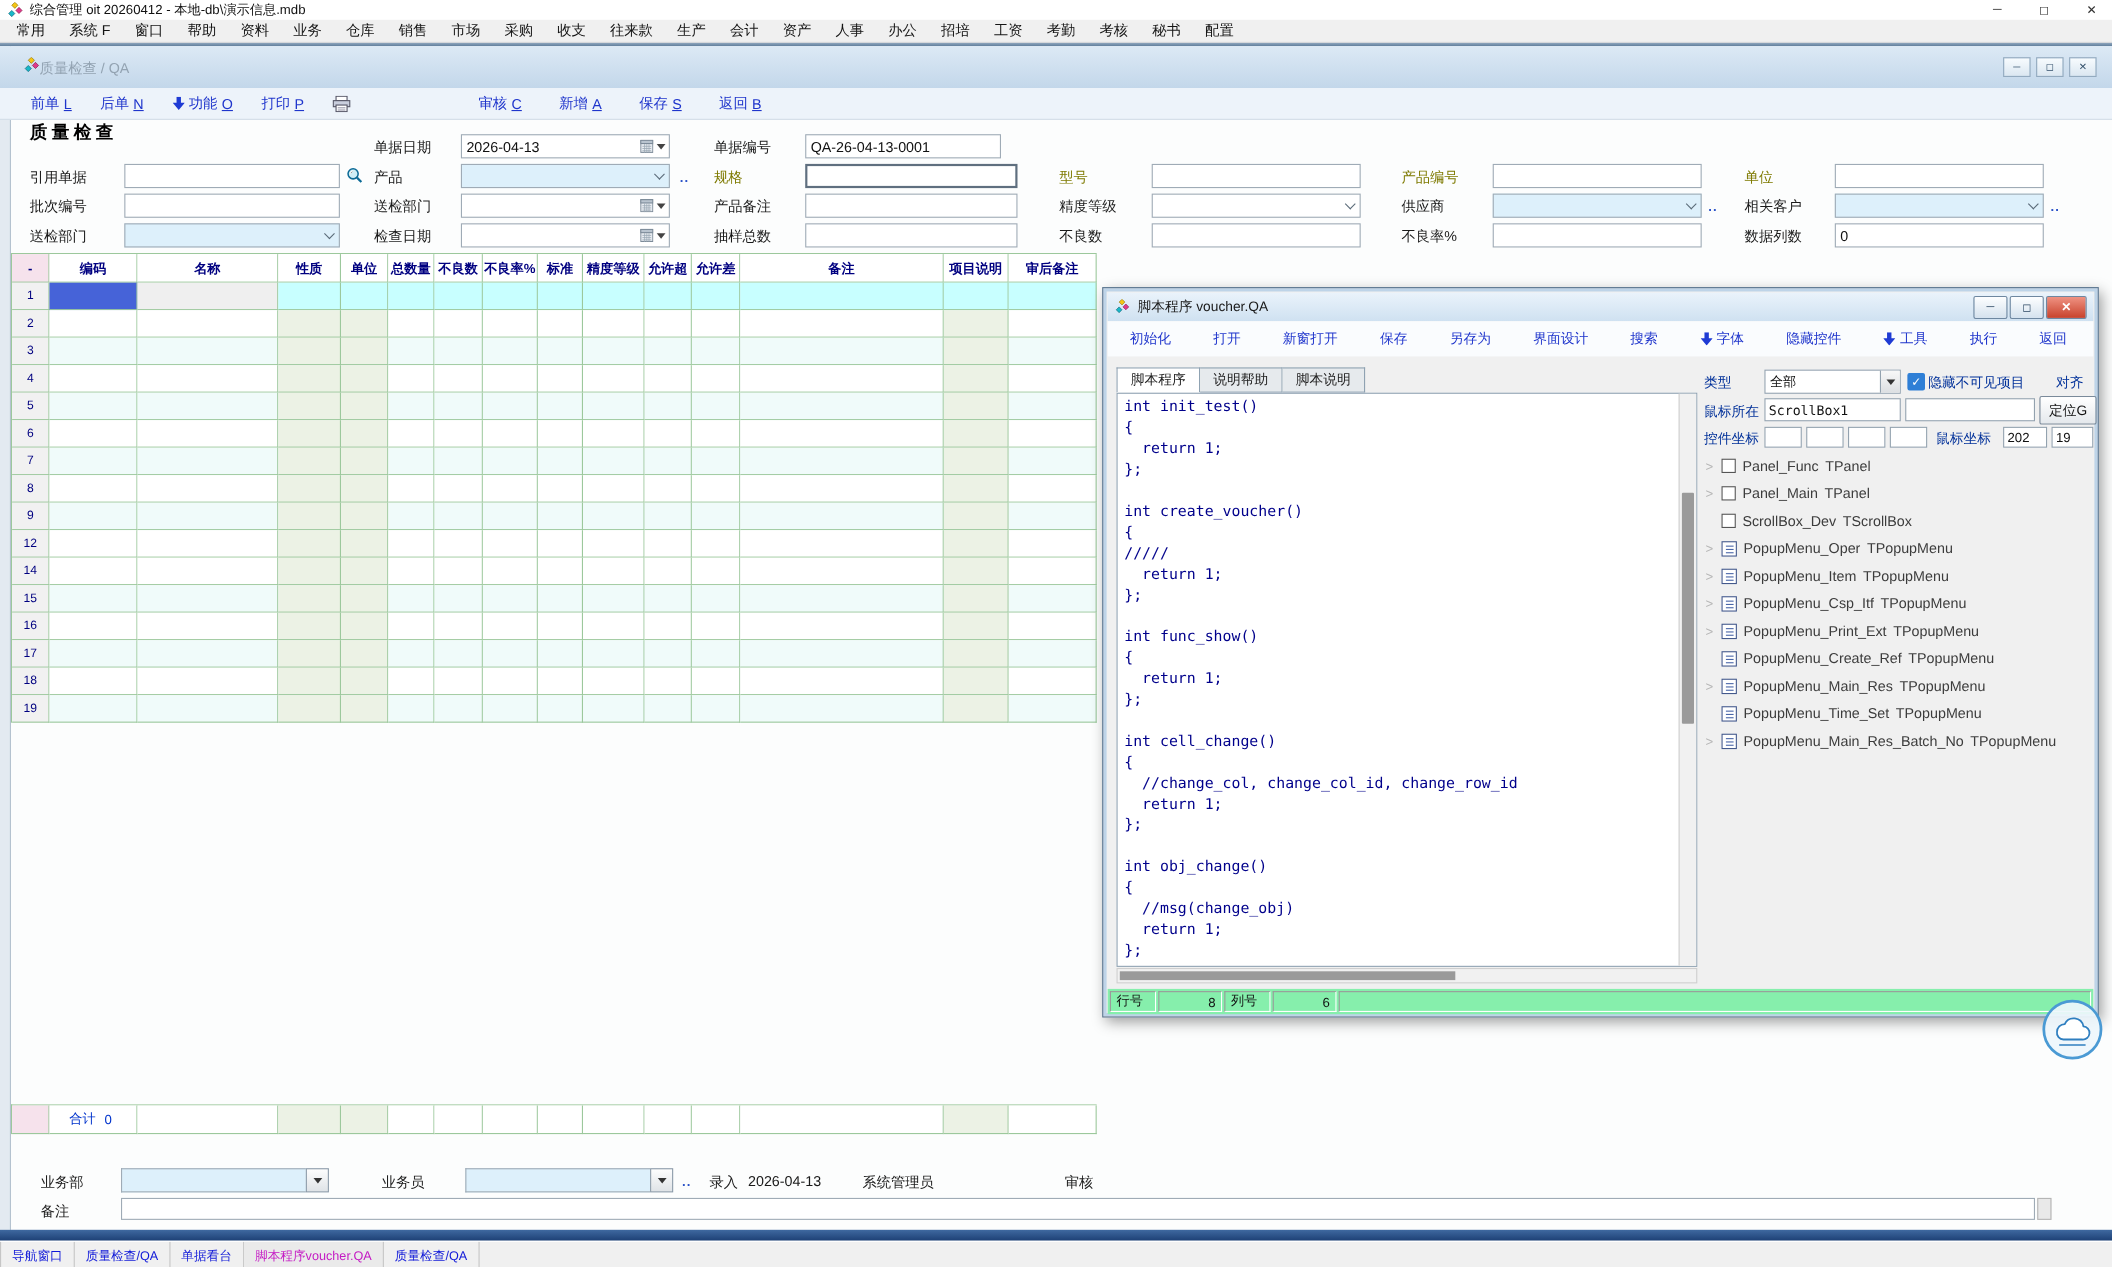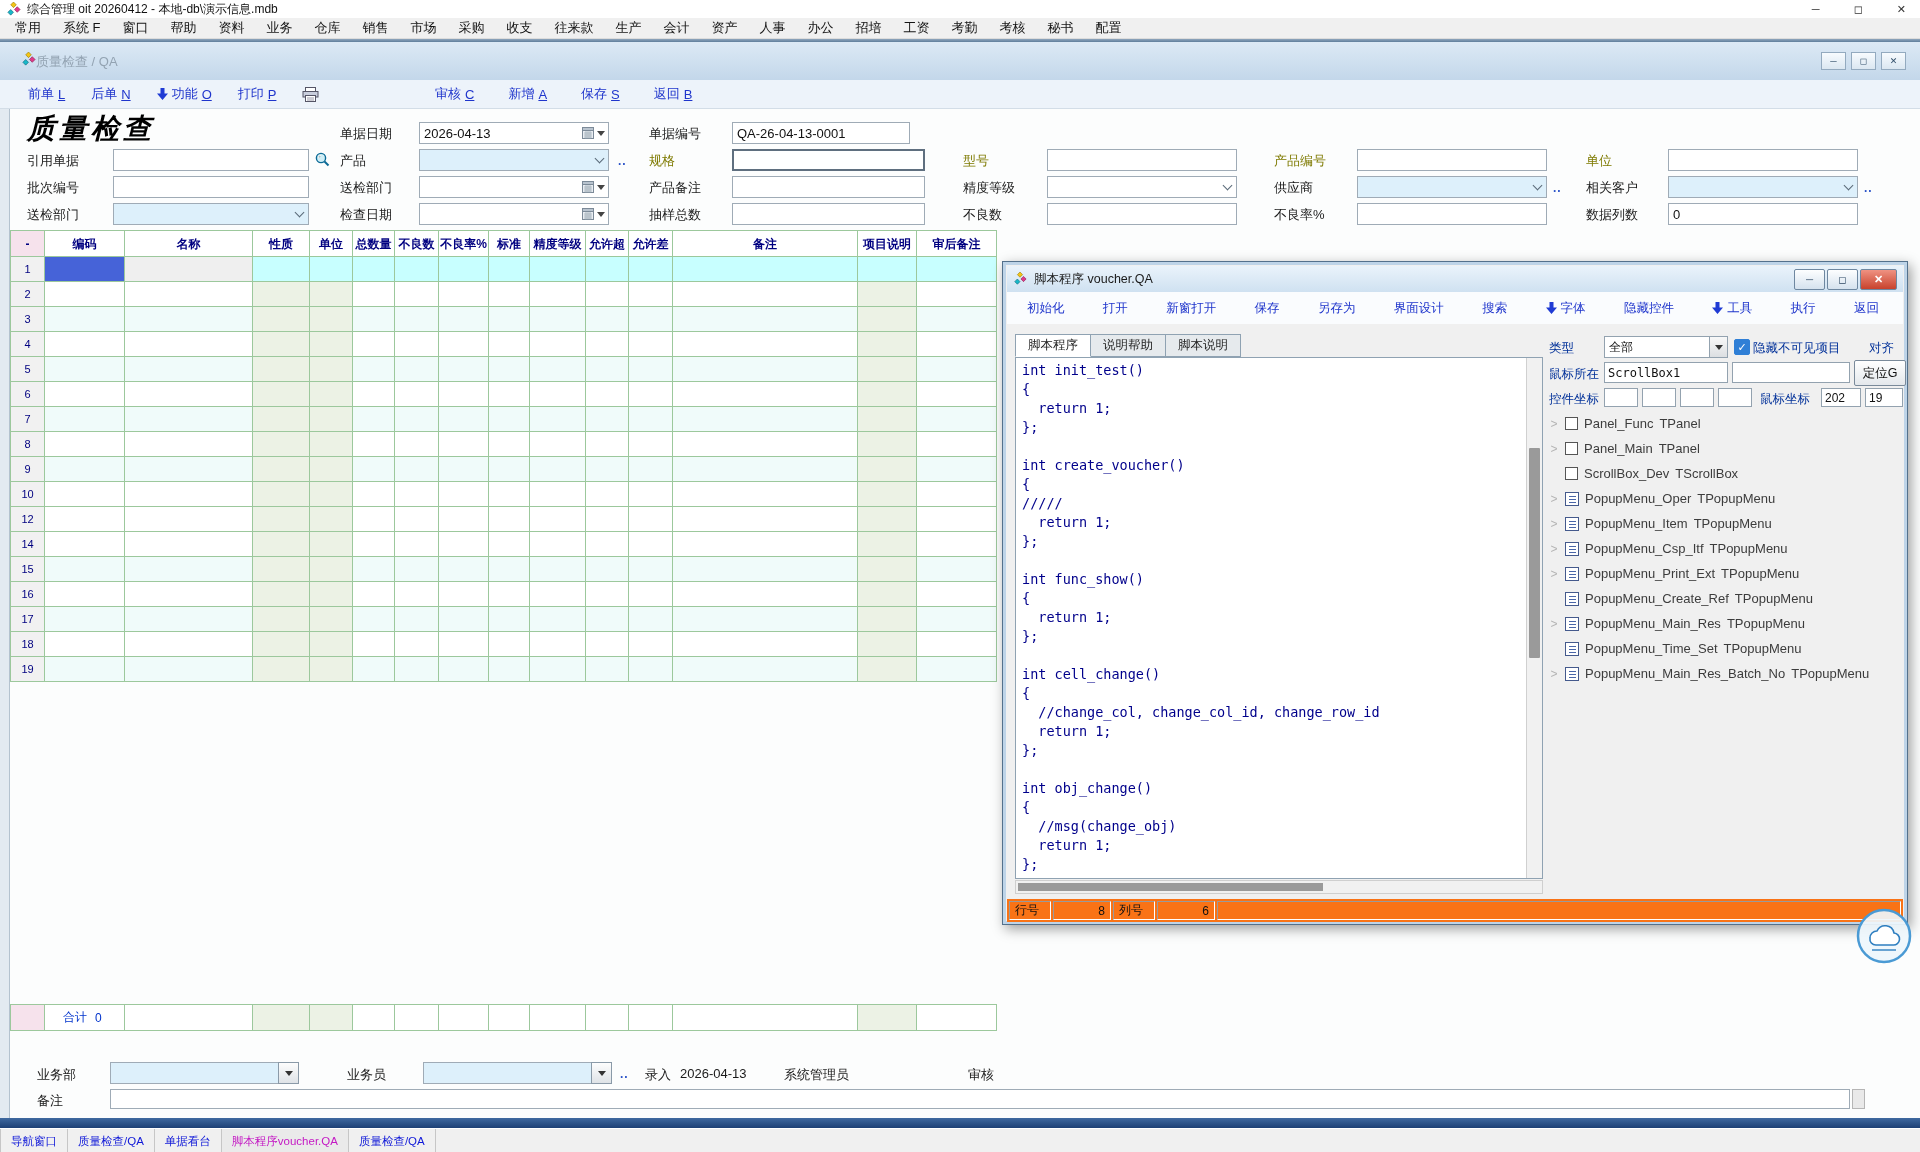--- a/index.html
+++ b/index.html
@@ -31,21 +31,21 @@
   
   .toolbar{position:absolute;left:0;top:80px;width:1920px;height:28px;background:#edf3fa;border-bottom:1px solid #d3dde7;}
   .tb-left{position:absolute;left:28px;top:0;height:28px;display:flex;gap:26px;align-items:center;}
   .tb-actions{position:absolute;left:435px;top:0;height:28px;display:flex;gap:34px;align-items:center;}
   .tb-link{font-size:13px;color:#1f35cc;display:inline-flex;align-items:center;gap:4px;white-space:nowrap;}
   .tb-link .hk{text-decoration:underline;}
   .icn{display:inline-flex;align-items:center;}
 
   
   .formbody{position:absolute;left:9px;top:108px;width:1911px;height:1010px;background:#fcfdfd;}
-  .form-title{position:absolute;left:27px;top:110px;font-size:28px;font-weight:bold;color:#000;letter-spacing:4px;font-style:italic;}
+  .form-title{position:absolute;left:27px;top:110px;font-size:16px;font-weight:bold;color:#000;letter-spacing:4px;}
   .lbl{position:absolute;font-size:13px;color:#1a1a1a;height:18px;white-space:nowrap;}
   .lbl.olive{color:#7e7a00;}
   .ctl{position:absolute;height:22px;box-sizing:border-box;background:#fff;border:1px solid #9fabb6;display:flex;align-items:center;font-size:13px;color:#111;}
   .ctl .val{flex:1;padding:0 4px;overflow:hidden;white-space:nowrap;}
   .ctl.blue{background:#ddf0fb;}
   .ctl.focus{border:2px solid #5f6f7f;}
   .chev{width:18px;height:100%;display:flex;align-items:center;justify-content:center;}
   .chev::after{content:"";width:6px;height:6px;border-right:1.6px solid #5a6a78;border-bottom:1.6px solid #5a6a78;transform:rotate(45deg);margin-top:-3px;}
   .dtri{width:14px;height:100%;display:flex;align-items:center;justify-content:center;}
   .dtri::after{content:"";border-left:4px solid transparent;border-right:4px solid transparent;border-top:5px solid #444;}
@@ -101,21 +101,21 @@
   .insp-sel .sbtn{width:17px;height:100%;background:linear-gradient(#f8f8f8,#dcdfe2);border-left:1px solid #93a2af;display:flex;align-items:center;justify-content:center;}
   .insp-sel .sbtn::after{content:"";border-left:4px solid transparent;border-right:4px solid transparent;border-top:5px solid #333;}
   .cbx{position:absolute;width:14px;height:14px;background:#2f7fd6;border:1px solid #2f7fd6;border-radius:2px;color:#fff;font-size:11px;display:flex;align-items:center;justify-content:center;}
   .locate-btn{position:absolute;border:1px solid #7a8a9a;background:linear-gradient(#ffffff,#e4e8ec);font-size:12.5px;color:#111;display:flex;align-items:center;justify-content:center;border-radius:2px;}
   .tree{position:absolute;left:546px;top:149px;width:352px;}
   .titem{height:25px;display:flex;align-items:center;gap:6px;font-size:13px;color:#3c3c3c;}
   .t-exp{width:10px;color:#b4b4b4;font-size:12px;text-align:center;}
   .t-panel{width:13px;height:13px;border:1px solid #555;background:#fff;box-sizing:border-box;}
   .t-menu{width:14px;height:14px;border:1px solid #44598c;background:#fff;box-sizing:border-box;position:relative;}
   .t-menu::after{content:"";position:absolute;left:3px;right:2px;top:3px;height:1px;background:#4a66a8;box-shadow:0 3px 0 #4a66a8,0 6px 0 #4a66a8;}
-  .dlg-status{position:absolute;left:4px;right:4px;top:637px;height:23px;background:#f97316;display:flex;align-items:center;gap:2px;padding:0 2px;}
+  .dlg-status{position:absolute;left:4px;right:4px;top:637px;height:23px;background:#86efac;display:flex;align-items:center;gap:2px;padding:0 2px;}
   .scell{height:19px;border:1px solid;border-color:#9a9a9a #fff #fff #9a9a9a;font-size:12px;color:#111;display:flex;align-items:center;padding:0 5px;box-sizing:border-box;}
   .scell.num{justify-content:flex-end;}
 
   
   .badge{position:absolute;left:1856px;top:908px;width:56px;height:56px;z-index:50;}
 
   
   .bottomband{position:absolute;left:0;top:1118px;width:1920px;height:10px;background:linear-gradient(#3f69a0,#1d4075);}
   .taskbar{position:absolute;left:0;top:1128px;width:1920px;height:24px;background:#f0f0f0;border-top:1px solid #fff;}
   .tbtn{height:24px;display:flex;align-items:center;padding:0 10px;font-size:11.5px;color:#0f18d8;border-right:1px solid #c6c6c6;float:left;}
@@ -533,37 +533,20 @@
         <div class="gc g-az" style="width: 50px; height: 25px;"></div>
         <div class="gc g-az" style="width: 41px; height: 25px;"></div>
         <div class="gc g-az" style="width: 56px; height: 25px;"></div>
         <div class="gc g-az" style="width: 43px; height: 25px;"></div>
         <div class="gc g-az" style="width: 44px; height: 25px;"></div>
         <div class="gc g-az" style="width: 185px; height: 25px;"></div>
         <div class="gc g-green" style="width: 59px; height: 25px;"></div>
         <div class="gc g-az" style="width: 80px; height: 25px;"></div>
       </div>
       <div class="grow">
-        <div class="gc gm" style="width: 34px; height: 25px;">10</div>
-        <div class="gc" style="width: 80px; height: 25px;"></div>
-        <div class="gc" style="width: 128px; height: 25px;"></div>
-        <div class="gc g-green" style="width: 57px; height: 25px;"></div>
-        <div class="gc g-green" style="width: 43px; height: 25px;"></div>
-        <div class="gc" style="width: 42px; height: 25px;"></div>
-        <div class="gc" style="width: 44px; height: 25px;"></div>
-        <div class="gc" style="width: 50px; height: 25px;"></div>
-        <div class="gc" style="width: 41px; height: 25px;"></div>
-        <div class="gc" style="width: 56px; height: 25px;"></div>
-        <div class="gc" style="width: 43px; height: 25px;"></div>
-        <div class="gc" style="width: 44px; height: 25px;"></div>
-        <div class="gc" style="width: 185px; height: 25px;"></div>
-        <div class="gc g-green" style="width: 59px; height: 25px;"></div>
-        <div class="gc" style="width: 80px; height: 25px;"></div>
-      </div>
-      <div class="grow">
         <div class="gc gm" style="width: 34px; height: 25px;">12</div>
         <div class="gc" style="width: 80px; height: 25px;"></div>
         <div class="gc" style="width: 128px; height: 25px;"></div>
         <div class="gc g-green" style="width: 57px; height: 25px;"></div>
         <div class="gc g-green" style="width: 43px; height: 25px;"></div>
         <div class="gc" style="width: 42px; height: 25px;"></div>
         <div class="gc" style="width: 44px; height: 25px;"></div>
         <div class="gc" style="width: 50px; height: 25px;"></div>
         <div class="gc" style="width: 41px; height: 25px;"></div>
         <div class="gc" style="width: 56px; height: 25px;"></div>

